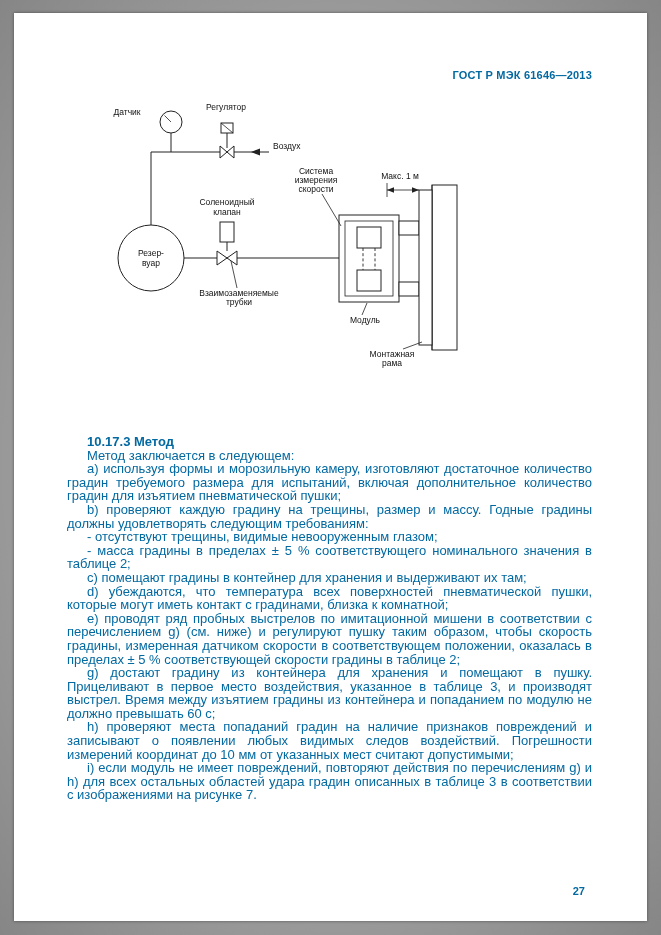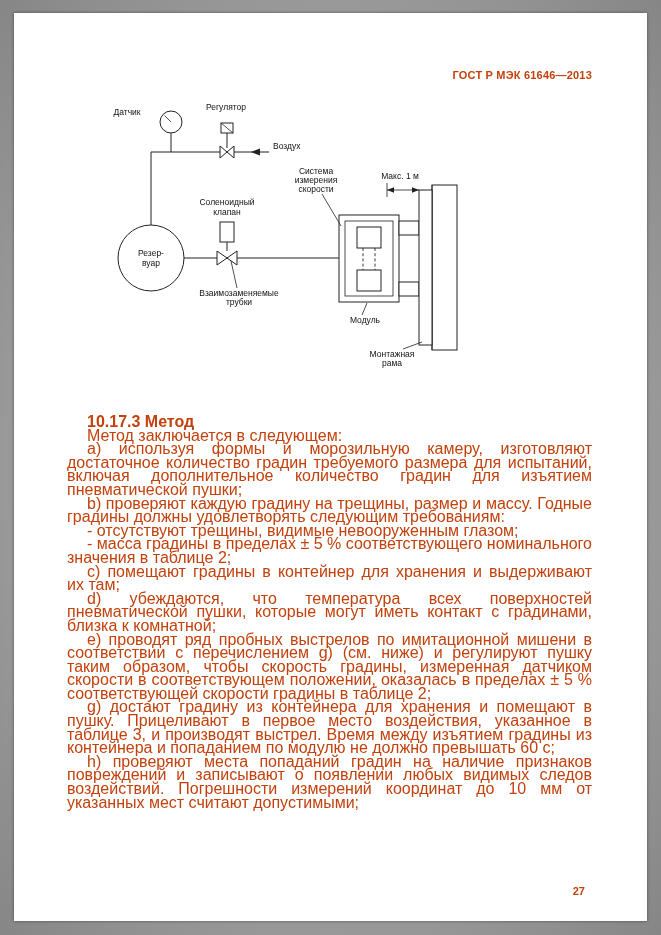--- a/index.html
+++ b/index.html
@@ -6,42 +6,42 @@
   body{
     width:661px;height:935px;
     background:radial-gradient(ellipse at center,#a2a2a2 55%,#868686 100%);
     font-family:"Liberation Sans",sans-serif;
     overflow:hidden;position:relative;
   }
   .page{
     position:absolute;left:14px;top:13px;right:14px;bottom:14px;
     background:#ffffff;
     box-shadow:0 0 3px rgba(0,0,0,.45);
-    color:#c2410c;
+    color:#0369a1;
   }
   .doc-header{
     position:absolute;top:56px;right:55px;
     font-size:11px;font-weight:bold;letter-spacing:.2px;
   }
   .fig{
     position:absolute;left:40px;top:80px;width:460px;height:290px;
   }
   .fig line,.fig rect,.fig circle,.fig polygon{stroke:#222;stroke-width:1;fill:none;}
   .fig .thin{stroke-width:.8;}
   .fig .dash{stroke-dasharray:3,2.2;stroke-width:.9;}
   .fig .solid{fill:#222;stroke:none;}
   .fig .white{fill:#fff;}
   .fig text{font:8.5px "Liberation Sans",sans-serif;fill:#111;stroke:none;}
   .caption{
     position:absolute;top:374px;left:53px;right:55px;
     text-align:center;font-size:10.5px;
   }
   .body-text{
-    position:absolute;top:402px;left:53px;right:55px;
-    font-size:16px;line-height:13.6px;text-align:justify;
+    position:absolute;top:422px;left:53px;right:55px;
+    font-size:13px;line-height:13.6px;text-align:justify;
   }
   .body-text p{margin:0;text-indent:20px;}
   .body-text p.bold{font-weight:bold;}
   .page-number{
     position:absolute;top:826px;right:62px;
     font-size:11px;font-weight:bold;margin-top:46px;
   }
 </style>
 </head>
 <body>
@@ -146,17 +146,18 @@
     <p>Метод заключается в следующем:</p>
     <p>а) используя формы и морозильную камеру, изготовляют достаточное количество градин требуемого размера для испытаний, включая дополнительное количество градин для изъятием пневматической пушки;</p>
     <p>b) проверяют каждую градину на трещины, размер и массу. Годные градины должны удовлетворять следующим требованиям:</p>
     <p>- отсутствуют трещины, видимые невооруженным глазом;</p>
     <p>- масса градины в пределах ± 5 % соответствующего номинального значения в таблице 2;</p>
     <p>с) помещают градины в контейнер для хранения и выдерживают их там;</p>
     <p>d) убеждаются, что температура всех поверхностей пневматической пушки, которые могут иметь контакт с градинами, близка к комнатной;</p>
     <p>е) проводят ряд пробных выстрелов по имитационной мишени в соответствии с перечислением g) (см. ниже) и регулируют пушку таким образом, чтобы скорость градины, измеренная датчиком скорости в соответствующем положении, оказалась в пределах ± 5 % соответствующей скорости градины в таблице 2;</p>
     <p>g) достают градину из контейнера для хранения и помещают в пушку. Прицеливают в первое место воздействия, указанное в таблице 3, и производят выстрел. Время между изъятием градины из контейнера и попаданием по модулю не должно превышать 60 с;</p>
     <p>h) проверяют места попаданий градин на наличие признаков повреждений и записывают о появлении любых видимых следов воздействий. Погрешности измерений координат до 10 мм от указанных мест считают допустимыми;</p>
+    <p>i) если модуль не имеет повреждений, повторяют действия по перечислениям g) и h) для всех остальных областей удара градин описанных в таблице 3 в соответствии с изображениями на рисунке 7.</p>
   </div>
 
   <div class="page-number">27</div>
 
 </div>
 
 </body></html>

